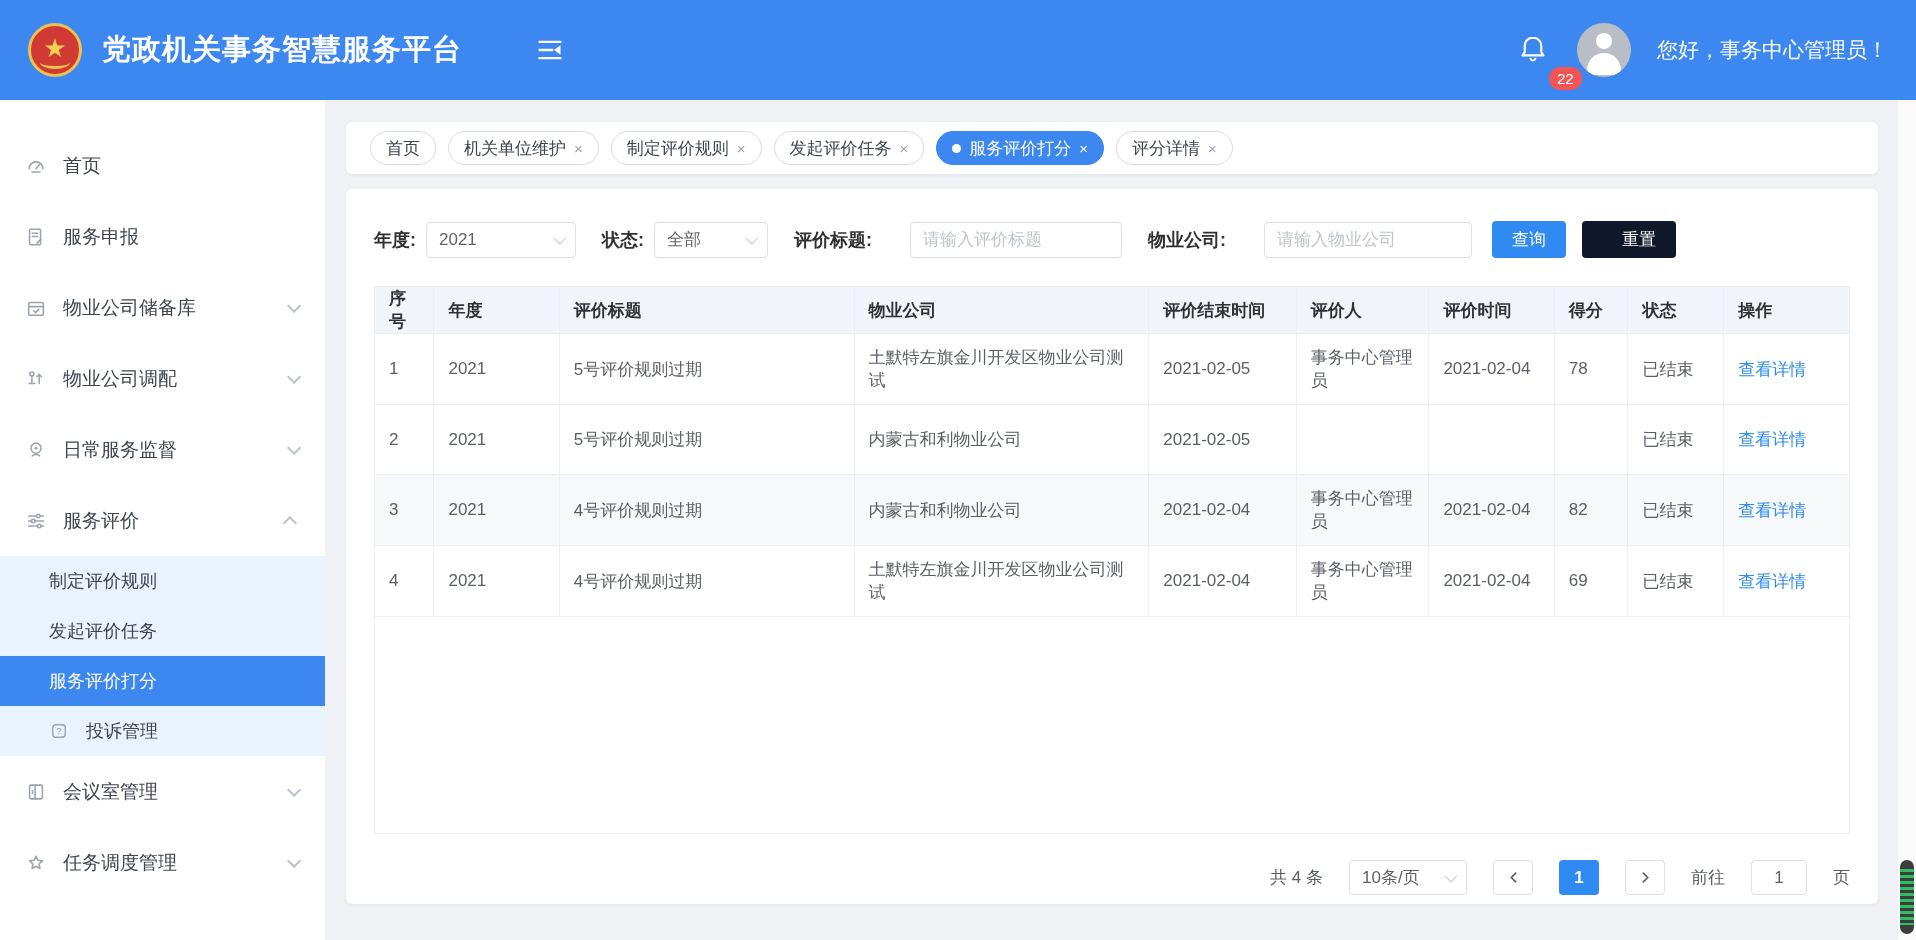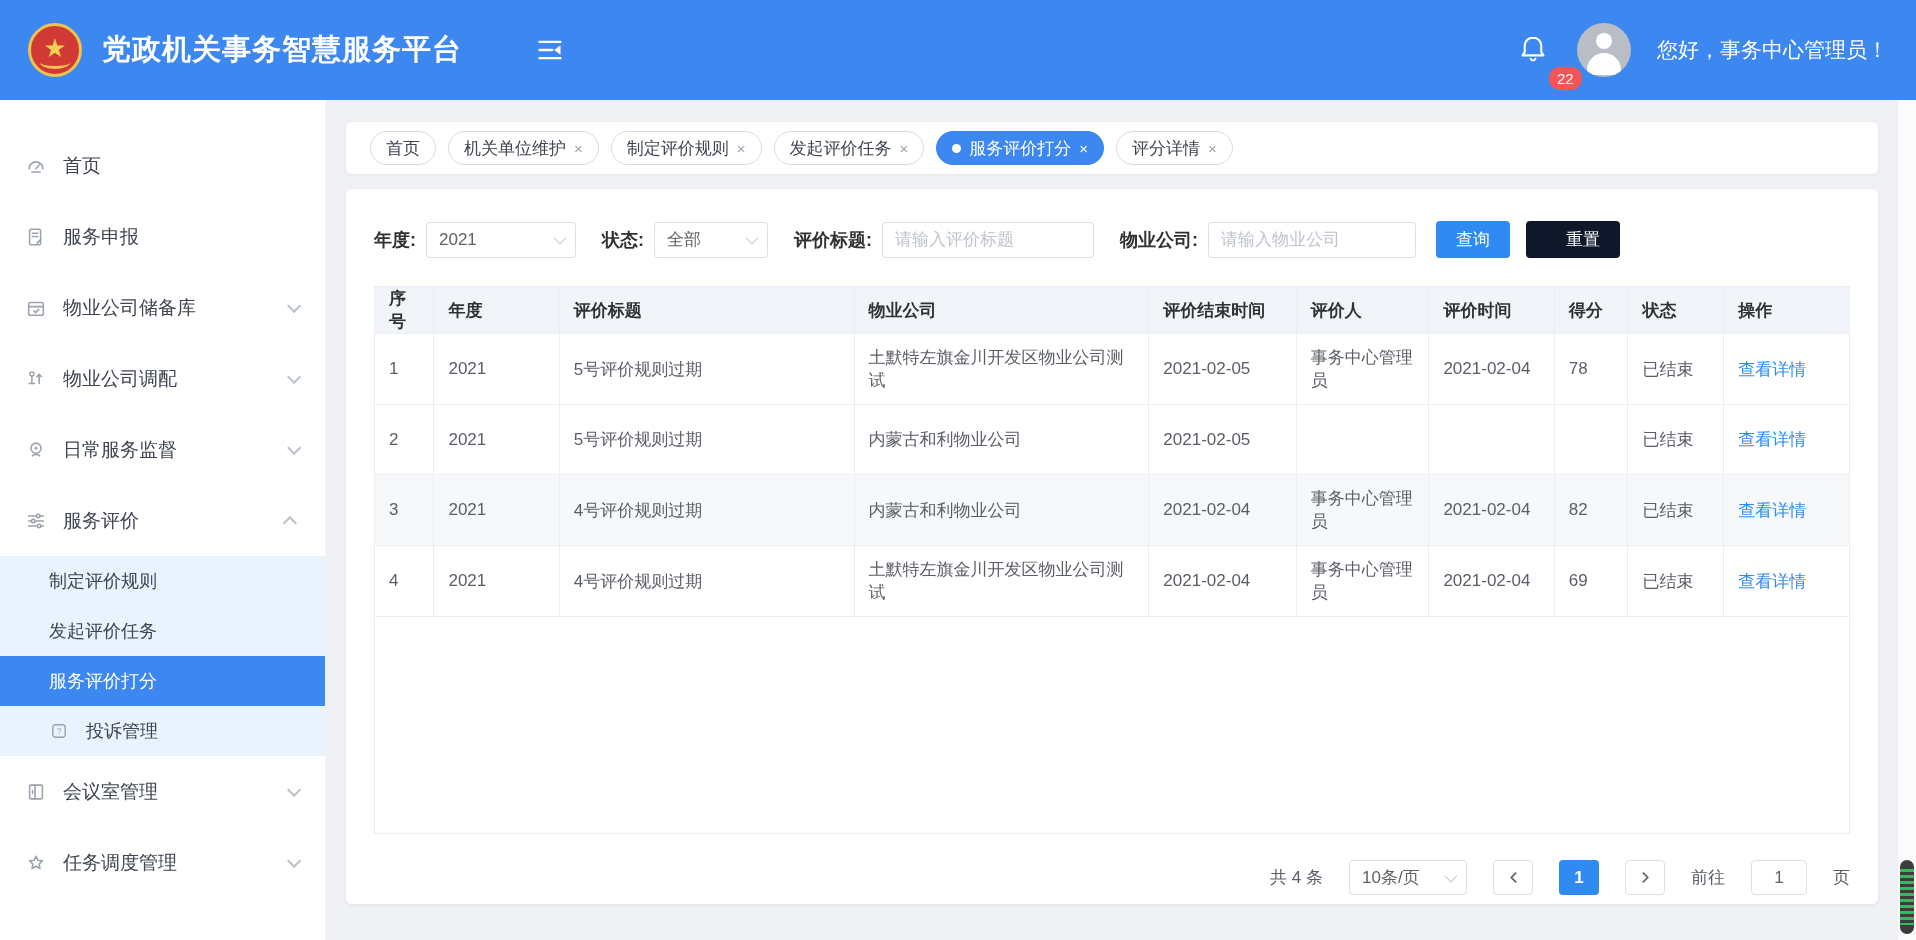--- a/index.html
+++ b/index.html
@@ -75,21 +75,21 @@
              white-space:nowrap; }
   .select { height:36px; border:1px solid #DCDFE6; border-radius:4px; background:#fff;
             display:flex; align-items:center; padding:0 12px; font-size:17px;
             color:#606266; cursor:pointer; }
   .select .sel-chev { width:9px; height:9px; border-right:1.6px solid #C0C4CC;
                       border-bottom:1.6px solid #C0C4CC; transform:rotate(45deg) translateY(-2px);
                       margin-left:auto; }
   .sel-year { width:150px; margin-right:26px; }
   .sel-status { width:114px; margin-right:26px; }
   .txt-input { height:36px; border:1px solid #DCDFE6; border-radius:4px; padding:0 12px;
-               font-size:17px; color:#606266; font-family:inherit; }
+               font-size:17px; color:#606266; font-family:inherit;margin-left:28px; }
   .txt-input::placeholder { color:#BFC4CC; }
   .in-title { width:212px; margin-right:26px; }
   .in-company { width:208px; margin-right:20px; }
   .btn { height:37px; border:none; border-radius:4px; color:#fff; font-size:17px;
          padding:0 20px; cursor:pointer; font-family:inherit; }
   .btn-search { background:#2F8BF2; margin-right:16px; }
   .btn-reset { background:#0f172a;padding-left:40px; }
 
   
   .table-wrap { border:1px solid #EBEEF5; height:548px; overflow:hidden; }

